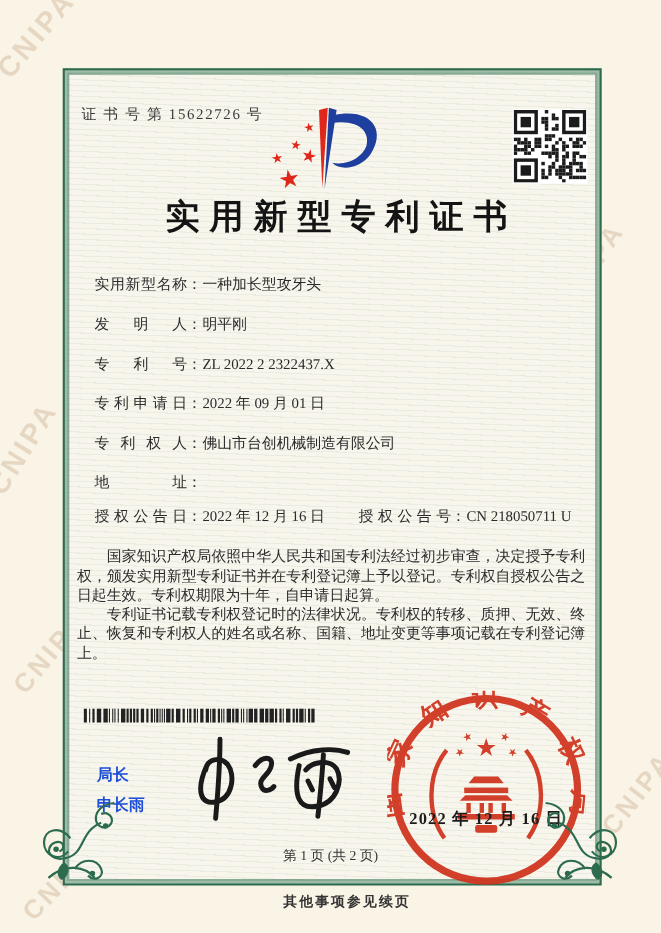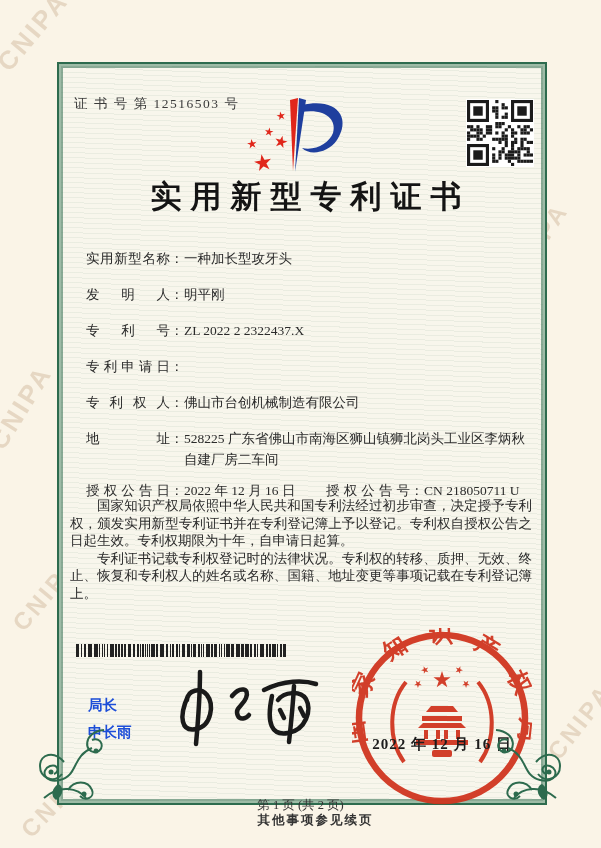--- a/index.html
+++ b/index.html
@@ -21,41 +21,41 @@
   .fvalue{flex:none;max-width:352px;}
   .fvalue.v1{width:132px;}
   .flabel2{width:84px;text-align:justify;text-align-last:justify;flex:none;margin-left:10px;}
   .paras{position:absolute;left:70px;top:497px;width:462px;font-size:13.5px;line-height:17.5px;text-align:justify;color:#2b2b2b;}
   .paras p{margin:0;text-indent:2em;}
   .barcode{position:absolute;left:76px;top:644px;width:212px;height:13px;}
   .director{position:absolute;left:88px;top:692px;font-family:"Liberation Sans","DejaVu Sans",sans-serif;font-size:14.5px;font-weight:600;line-height:27px;color:#1d4ed8;}
   .signature{position:absolute;left:166px;top:666px;width:160px;height:84px;}
   .seal{position:absolute;left:352px;top:628px;width:180px;height:180px;opacity:.93;}
   .seal-date{position:absolute;left:356px;top:735px;width:172px;text-align:center;font-size:15px;font-weight:600;letter-spacing:1px;color:#1c1c1c;}
-  .page-num{position:absolute;left:0;right:0;top:770px;text-align:center;font-size:12.5px;color:#333;margin-top:27px;}
+  .page-num{position:absolute;left:0;right:0;top:770px;text-align:center;font-size:12.5px;color:#333;}
   .footer-note{position:absolute;left:0;right:0;top:812px;text-align:center;font-size:12.5px;font-weight:600;color:#333;letter-spacing:2px;margin-left:30px;}
   .corner{position:absolute;width:80px;height:80px;}
   .corner.bl{left:34px;top:724px;}
   .corner.br{left:486px;top:724px;transform:scaleX(-1);}
 </style>
 </head>
 <body>
 
 <div class="page">
 
   <span class="wm" style="left:-14px;top:16px;font-size:26px;transform:rotate(-50deg);">CNIPA</span>
   <span class="wm" style="left:494px;top:228px;font-size:24px;transform:rotate(-56deg);">CNIPA</span>
   <span class="wm" style="left:-26px;top:392px;font-size:26px;transform:rotate(-58deg);">CNIPA</span>
   <span class="wm" style="left:2px;top:580px;font-size:24px;transform:rotate(-50deg);">CNIPA</span>
   <span class="wm" style="left:536px;top:708px;font-size:24px;transform:rotate(-52deg);">CNIPA</span>
   <span class="wm" style="left:12px;top:788px;font-size:24px;transform:rotate(-46deg);">CNIPA</span>
 
   <div class="frame"></div>
 
-  <div class="cert-no">证 书 号 第 12516503 号</div>
+  <div class="cert-no">证 书 号 第 15622726 号</div>
 
   <svg class="logo" viewBox="0 0 120 82">
     <defs>
       <path id="starp" d="M0,-1 L0.588,0.809 L-0.951,-0.309 L0.951,-0.309 L-0.588,0.809 Z"></path>
     </defs>
     <polygon points="50,5 58,3 53,76" fill="#e0271b"></polygon>
     <polygon points="59,3 66,5 55,77" fill="#1f3f9e"></polygon>
     <path d="M62,10 C 96,2 112,22 97,45 C 88,58 70,61 62,53 C 76,56 89,48 93,38 C 97,25 86,13 61,17 Z" fill="#1f3f9e"></path>
     <g fill="#e0271b">
       <use href="#starp" transform="translate(41,21) scale(4.5) rotate(-12)"></use>
@@ -211,30 +211,30 @@
         <span class="fvalue">明平刚</span>
     </div>
     <div class="r">
       <span class="flabel">专利号</span>
         <span class="colon">：</span>
         <span class="fvalue">ZL 2022 2 2322437.X</span>
     </div>
     <div class="r">
       <span class="flabel">专利申请日</span>
         <span class="colon">：</span>
+        <span class="fvalue">2022 年 09 月 01 日</span>
     </div>
     <div class="r">
       <span class="flabel">专利权人</span>
         <span class="colon">：</span>
         <span class="fvalue">佛山市台创机械制造有限公司</span>
     </div>
     <div class="r addr">
       <span class="flabel">地址</span>
         <span class="colon">：</span>
-        <span class="fvalue">528225 广东省佛山市南海区狮山镇狮北岗头工业区李炳秋自建厂房二车间</span>
     </div>
     <div class="r">
       <span class="flabel">授权公告日</span>
         <span class="colon">：</span>
         <span class="fvalue v1">2022 年 12 月 16 日</span>
       <span class="flabel2">授权公告号</span>
         <span class="colon">：</span>
         <span class="fvalue">CN 218050711 U</span>
     </div>
   </div>

